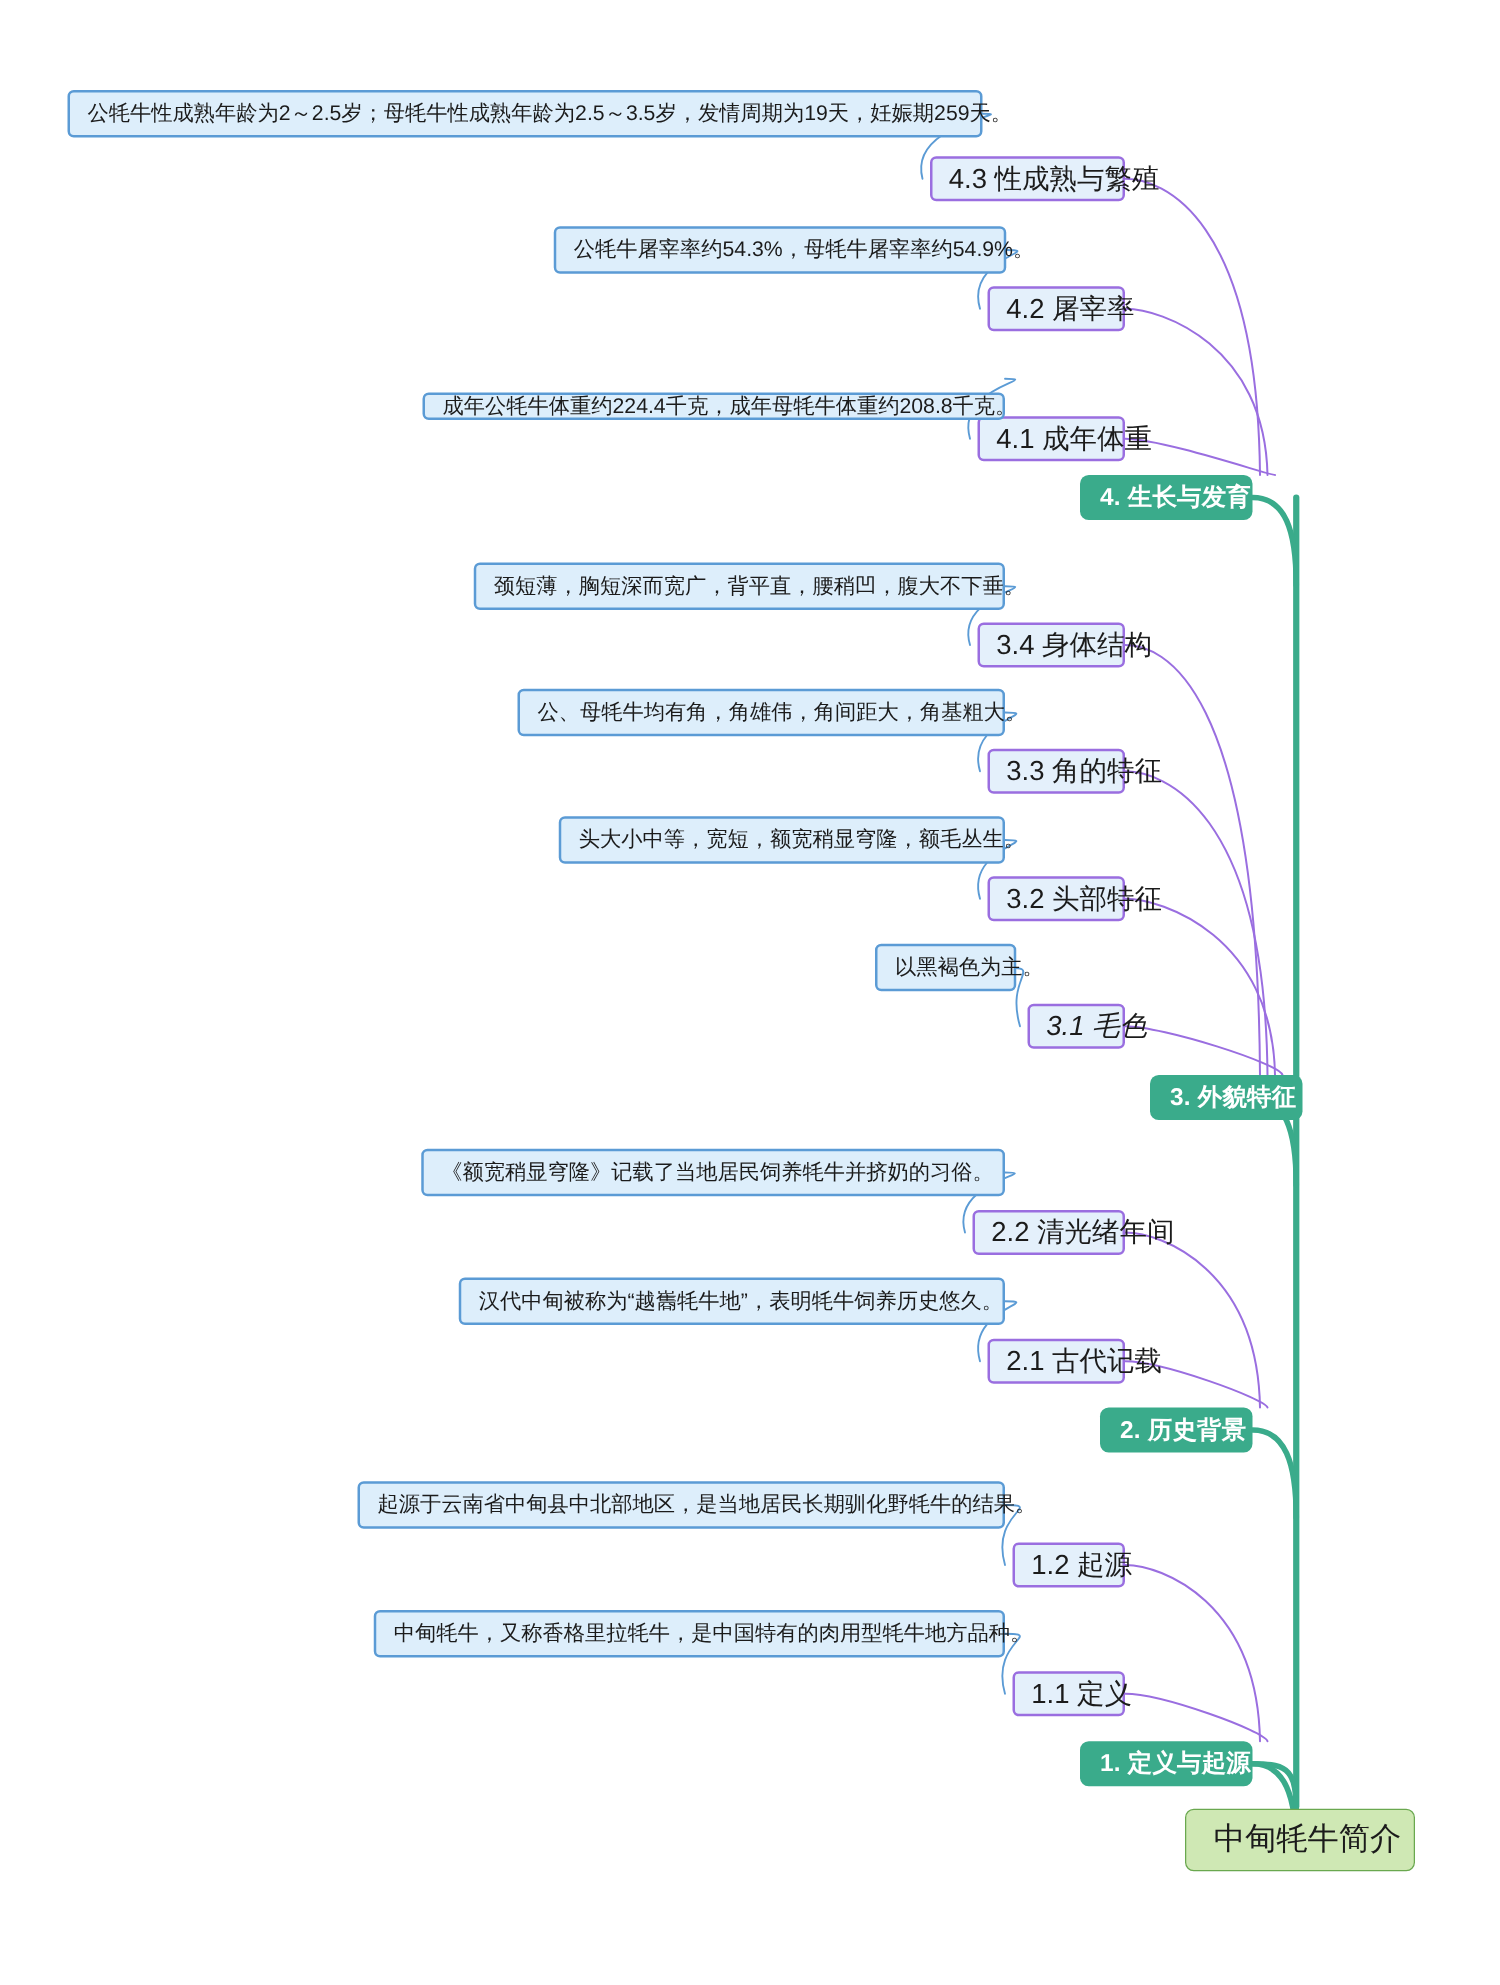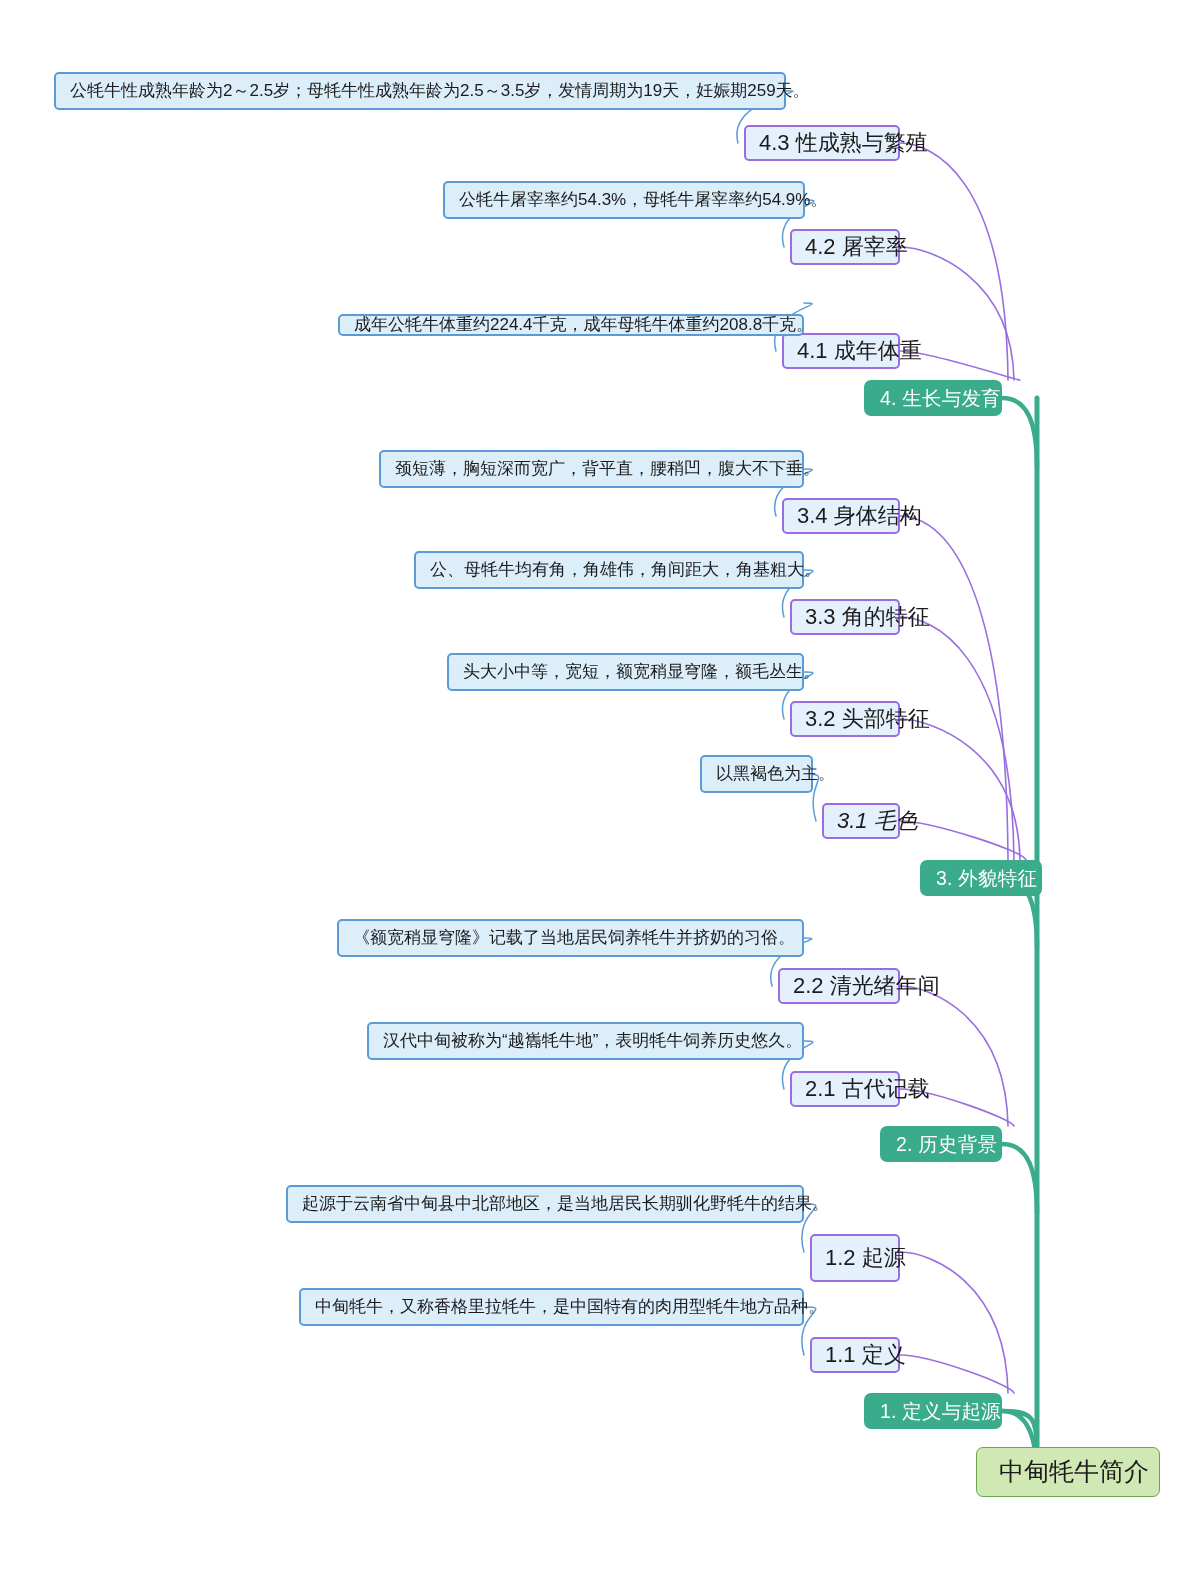--- a/index.html
+++ b/index.html
@@ -34,32 +34,32 @@
     line-height: 1.25;
   }
   
   .node.root {
     background: #cfe8b4;
     border: 1.6px solid #6aa84f;
     border-radius: 7px;
     color: #1b1b1b;
     font-size: 25px;
     padding: 0 22px;
-    margin-left: 28px;
   }
   
   .node.lvl1 {
     background: #3aab8b;
     border: none;
     border-radius: 7px;
     color: #ffffff;
     font-size: 19.5px;
     padding: 0 16px;
     justify-content: center;
     letter-spacing: 0.2px;
+    font-weight: bold;
   }
   
   .node.lvl2 {
     background: #e4f0fb;
     border: 2px solid #9a6ee0;
     border-radius: 5px;
     color: #1b1b1b;
     font-size: 22px;
     padding: 0 13px;
     justify-content: center;
@@ -177,21 +177,21 @@
       </div>
       <div class="node lvl2" style="left: 790px; top: 1071px; width: 110px; height: 36px;">
         <span class="txt">2.1 古代记载</span>
       </div>
       <div class="node leaf" style="left: 367px; top: 1022px; width: 437px; height: 38px;">
         <span class="txt">汉代中甸被称为“越巂牦牛地”，表明牦牛饲养历史悠久。</span>
       </div>
       <div class="node lvl1" style="left: 864px; top: 1393px; width: 138px; height: 36px;">
         <span class="txt">1. 定义与起源</span>
       </div>
-      <div class="node lvl2" style="left: 810px; top: 1234px; width: 90px; height: 48px;">
+      <div class="node lvl2" style="left: 810px; top: 1234px; width: 90px; height: 36px;">
         <span class="txt">1.2 起源</span>
       </div>
       <div class="node leaf" style="left: 286px; top: 1185px; width: 518px; height: 38px;">
         <span class="txt">起源于云南省中甸县中北部地区，是当地居民长期驯化野牦牛的结果。</span>
       </div>
       <div class="node lvl2" style="left: 810px; top: 1337px; width: 90px; height: 36px;">
         <span class="txt">1.1 定义</span>
       </div>
       <div class="node leaf" style="left: 299px; top: 1288px; width: 505px; height: 38px;">
         <span class="txt">中甸牦牛，又称香格里拉牦牛，是中国特有的肉用型牦牛地方品种。</span>

